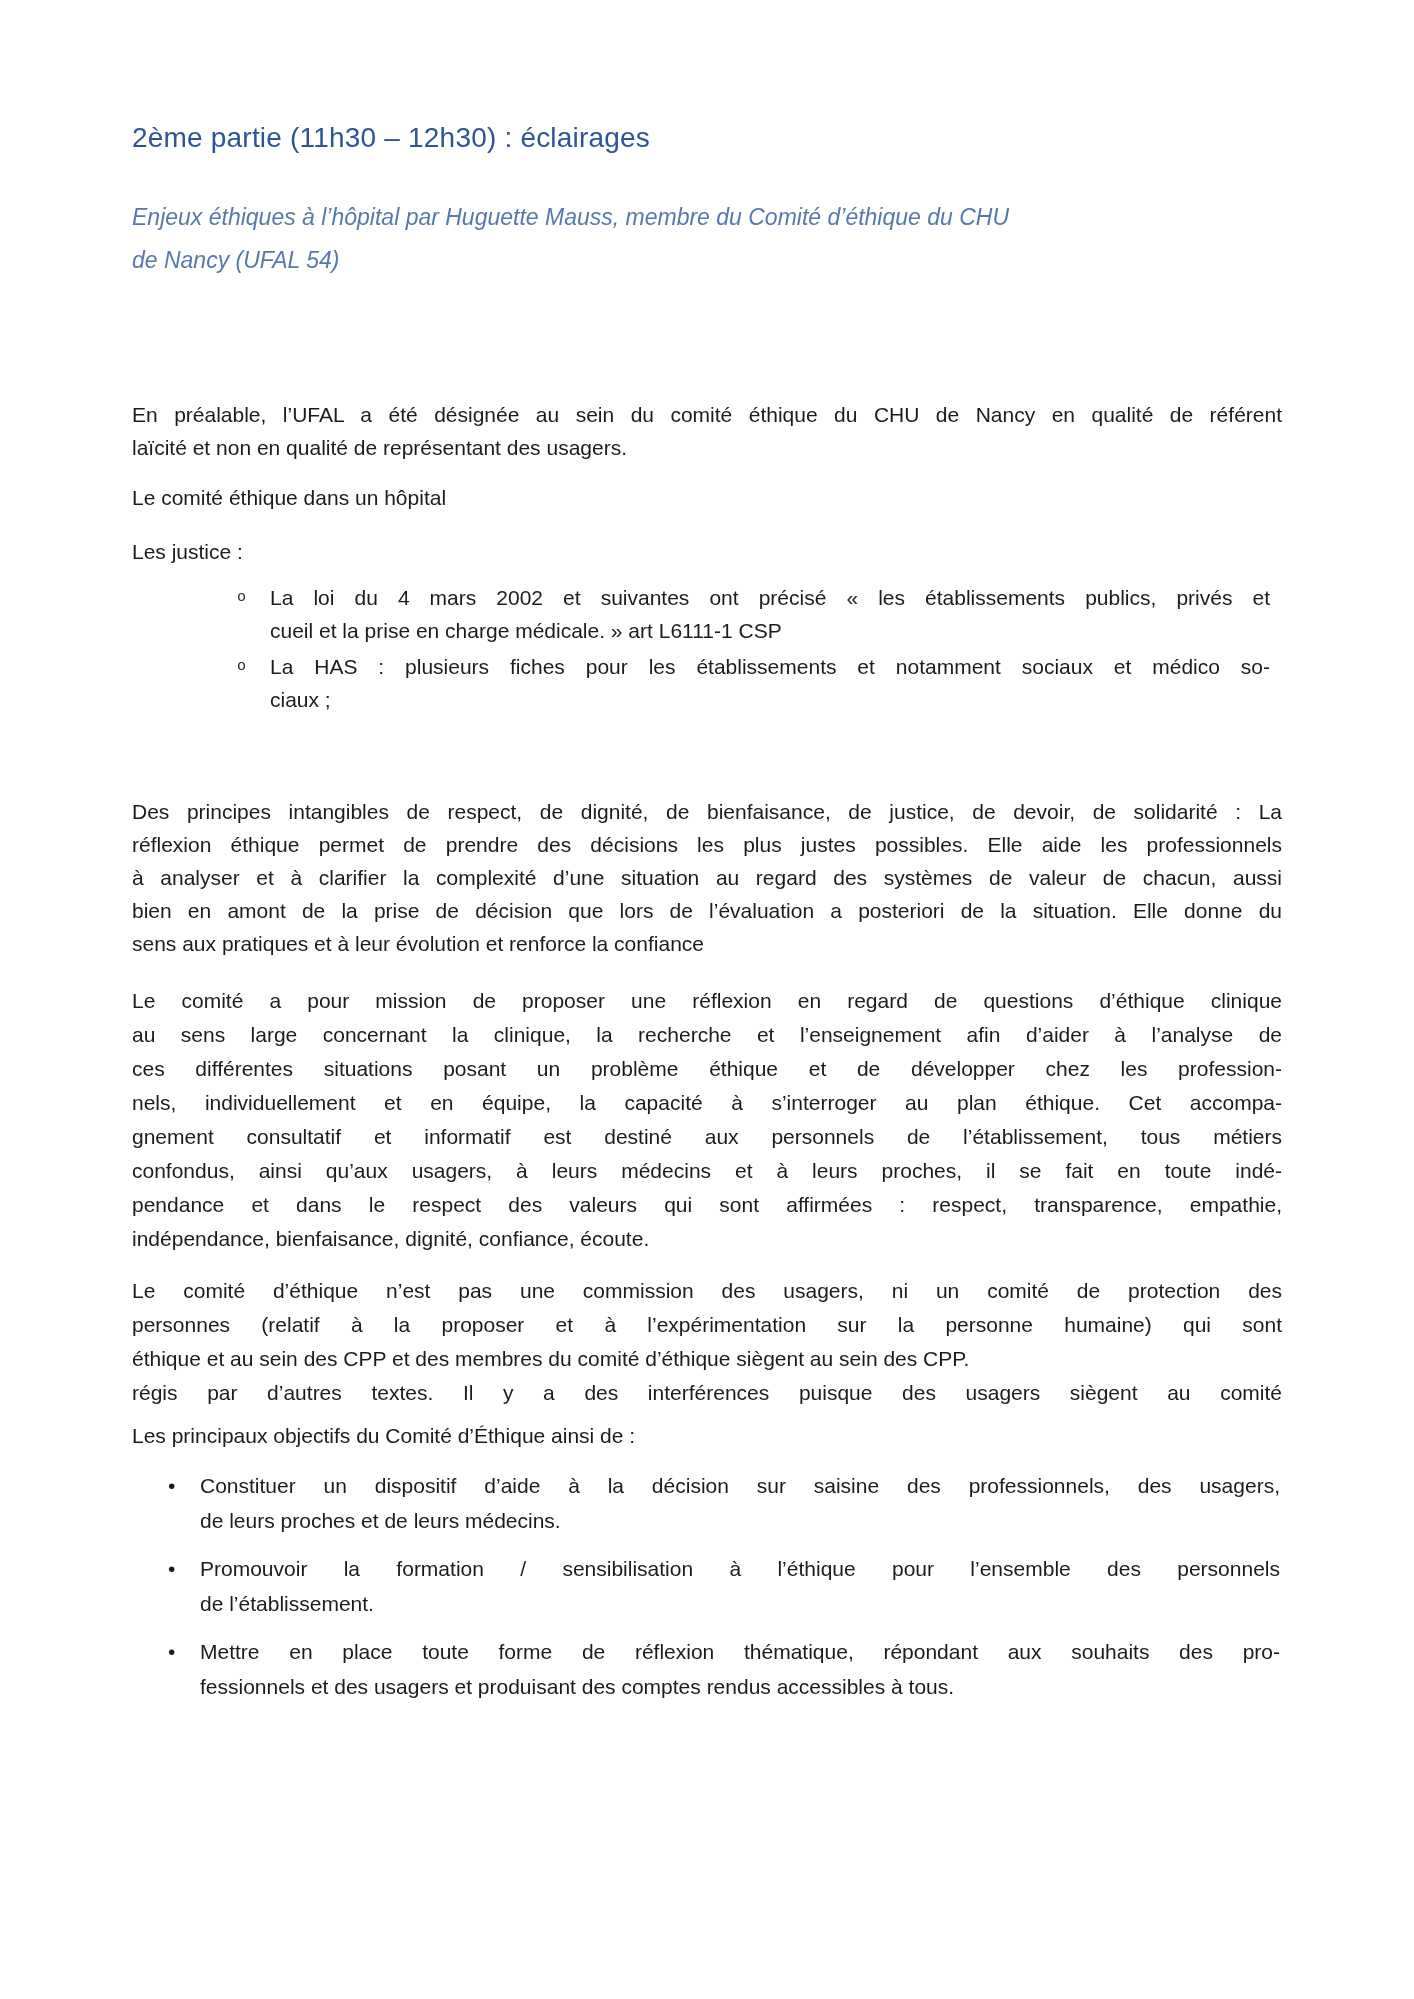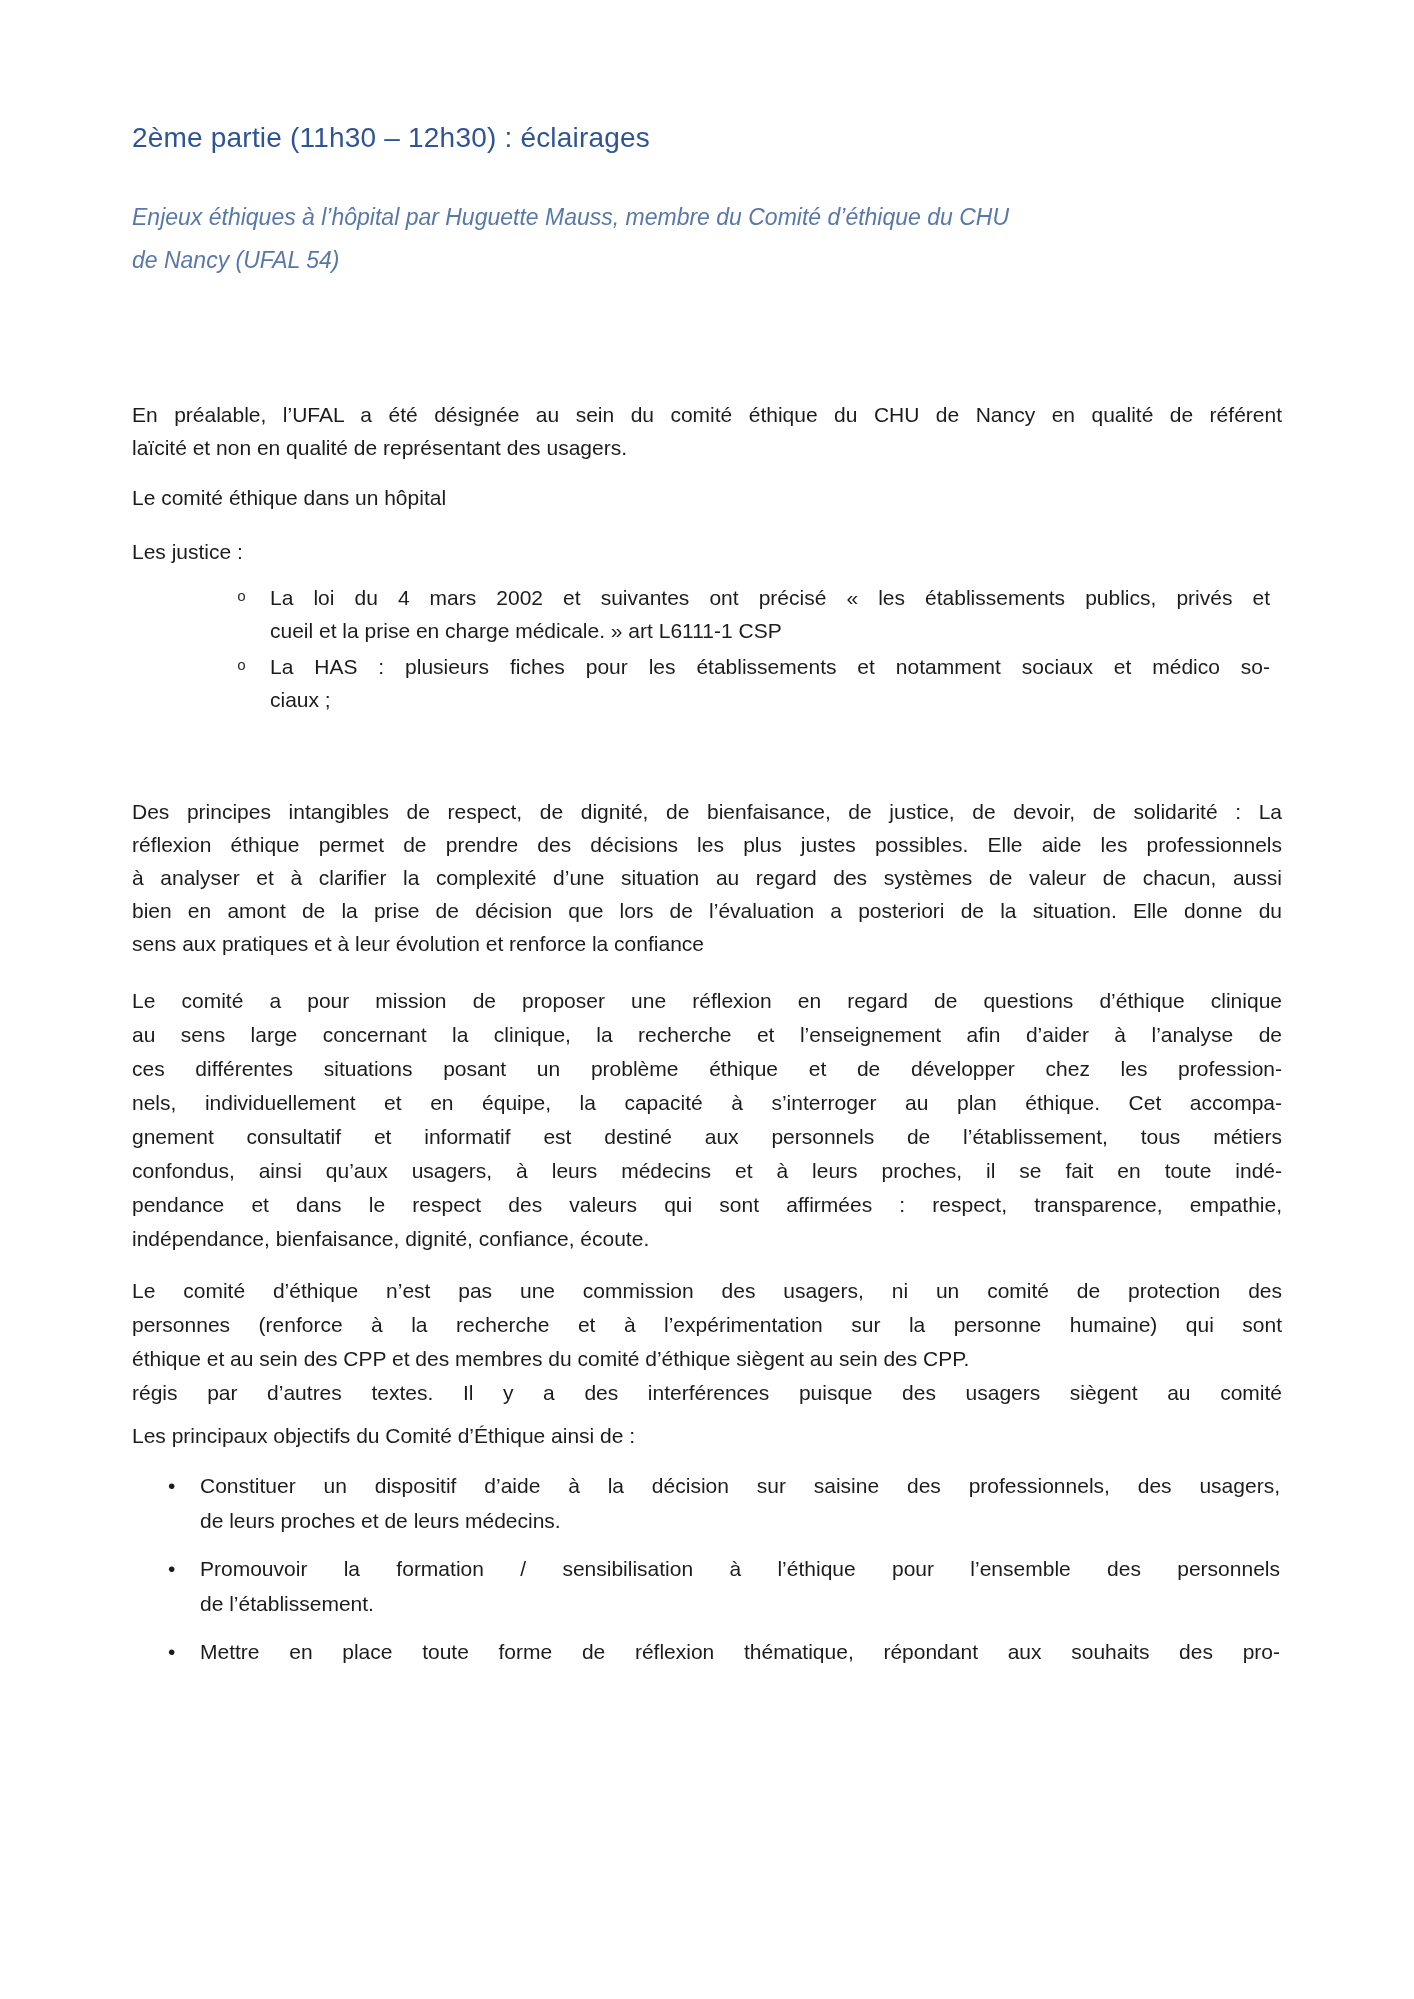--- a/index.html
+++ b/index.html
@@ -113,21 +113,21 @@
       <div class="jline just">ces différentes situations posant un problème éthique et de développer chez les profession-</div>
       <div class="jline just">nels, individuellement et en équipe, la capacité à s’interroger au plan éthique. Cet accompa-</div>
       <div class="jline just">gnement consultatif et informatif est destiné aux personnels de l’établissement, tous métiers</div>
       <div class="jline just">confondus, ainsi qu’aux usagers, à leurs médecins et à leurs proches, il se fait en toute indé-</div>
       <div class="jline just">pendance et dans le respect des valeurs qui sont affirmées : respect, transparence, empathie,</div>
       <div class="jline">indépendance, bienfaisance, dignité, confiance, écoute.</div>
     </div>
 
   <div class="para commission abs">
       <div class="jline just">Le comité d’éthique n’est pas une commission des usagers, ni un comité de protection des</div>
-      <div class="jline just">personnes (renforce à la recherche et à l’expérimentation sur la personne humaine) qui sont</div>
+      <div class="jline just">personnes (relatif à la proposer et à l’expérimentation sur la personne humaine) qui sont</div>
       <div class="jline">éthique et au sein des CPP et des membres du comité d’éthique siègent au sein des CPP.</div>
       <div class="jline just">régis par d’autres textes. Il y a des interférences puisque des usagers siègent au comité</div>
     </div>
 
   <div class="heading2 abs">
     <span class="bold">Les principaux objectifs</span><span> du Comité d’Éthique ainsi de :</span>
   </div>
 
   <div class="list list2 abs">
       <div class="li">
@@ -141,17 +141,18 @@
         <span class="bullet">•</span>
         <div class="li-text">
           <div class="jline just">Promouvoir la formation / sensibilisation à l’éthique pour l’ensemble des personnels</div>
           <div class="jline">de l’établissement.</div>
         </div>
       </div>
       <div class="li">
         <span class="bullet">•</span>
         <div class="li-text">
           <div class="jline just">Mettre en place toute forme de réflexion thématique, répondant aux souhaits des pro-</div>
+          <div class="jline">fessionnels et des usagers et produisant des comptes rendus accessibles à tous.</div>
         </div>
       </div>
     </div>
 
 </div>
 
 </body></html>

